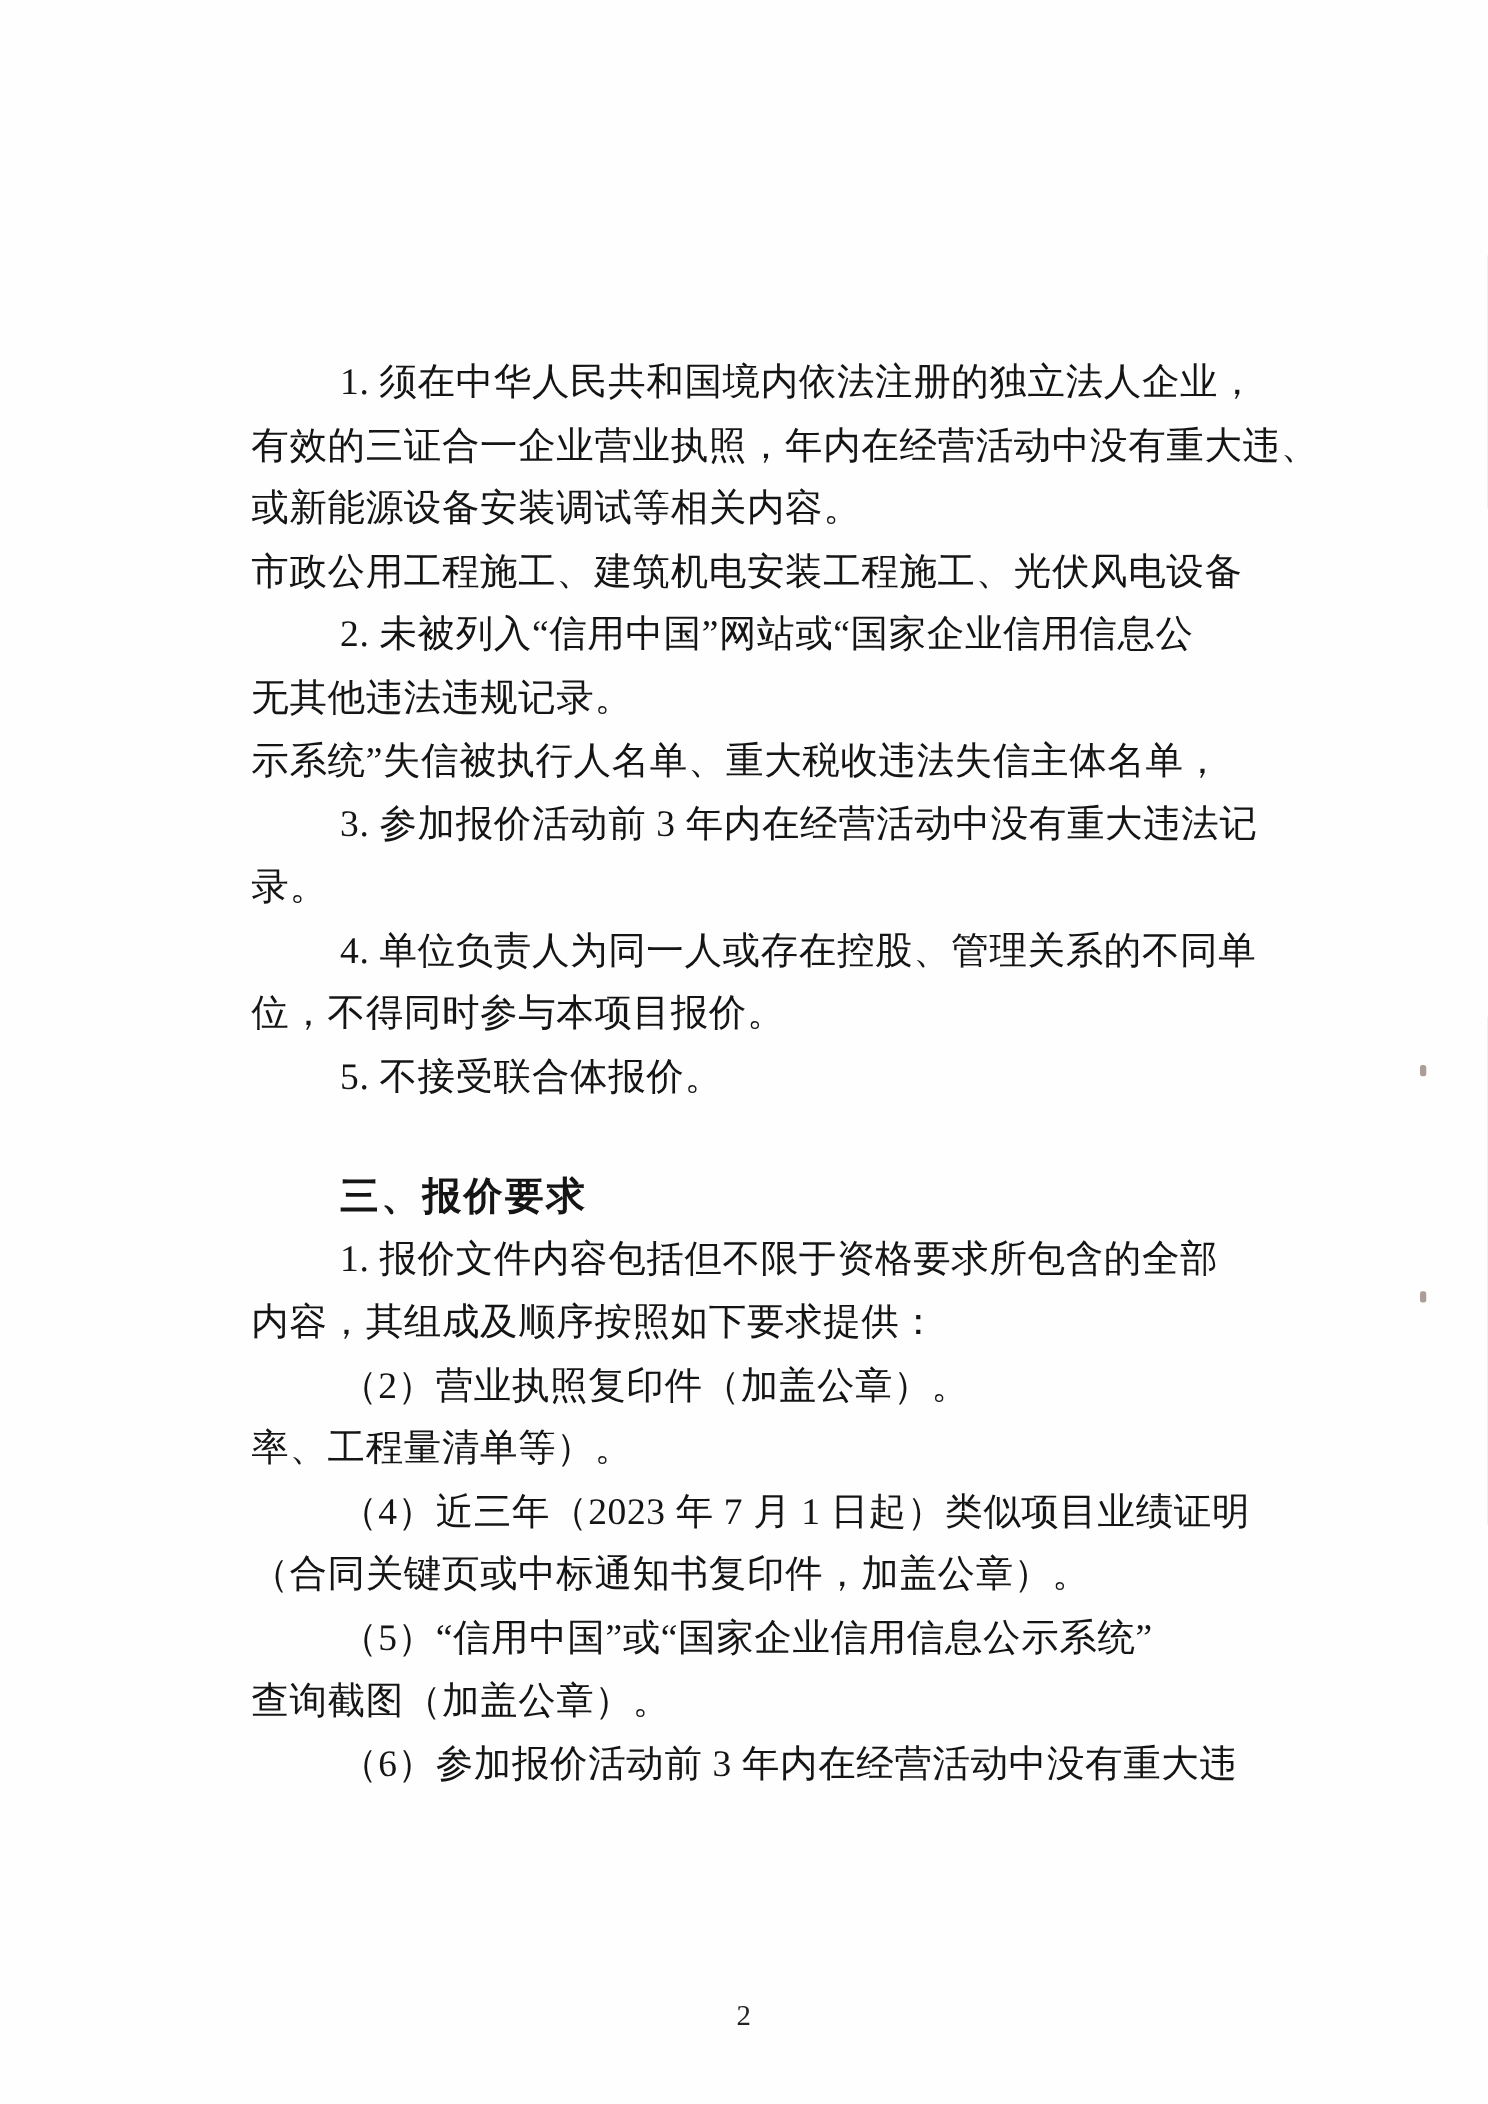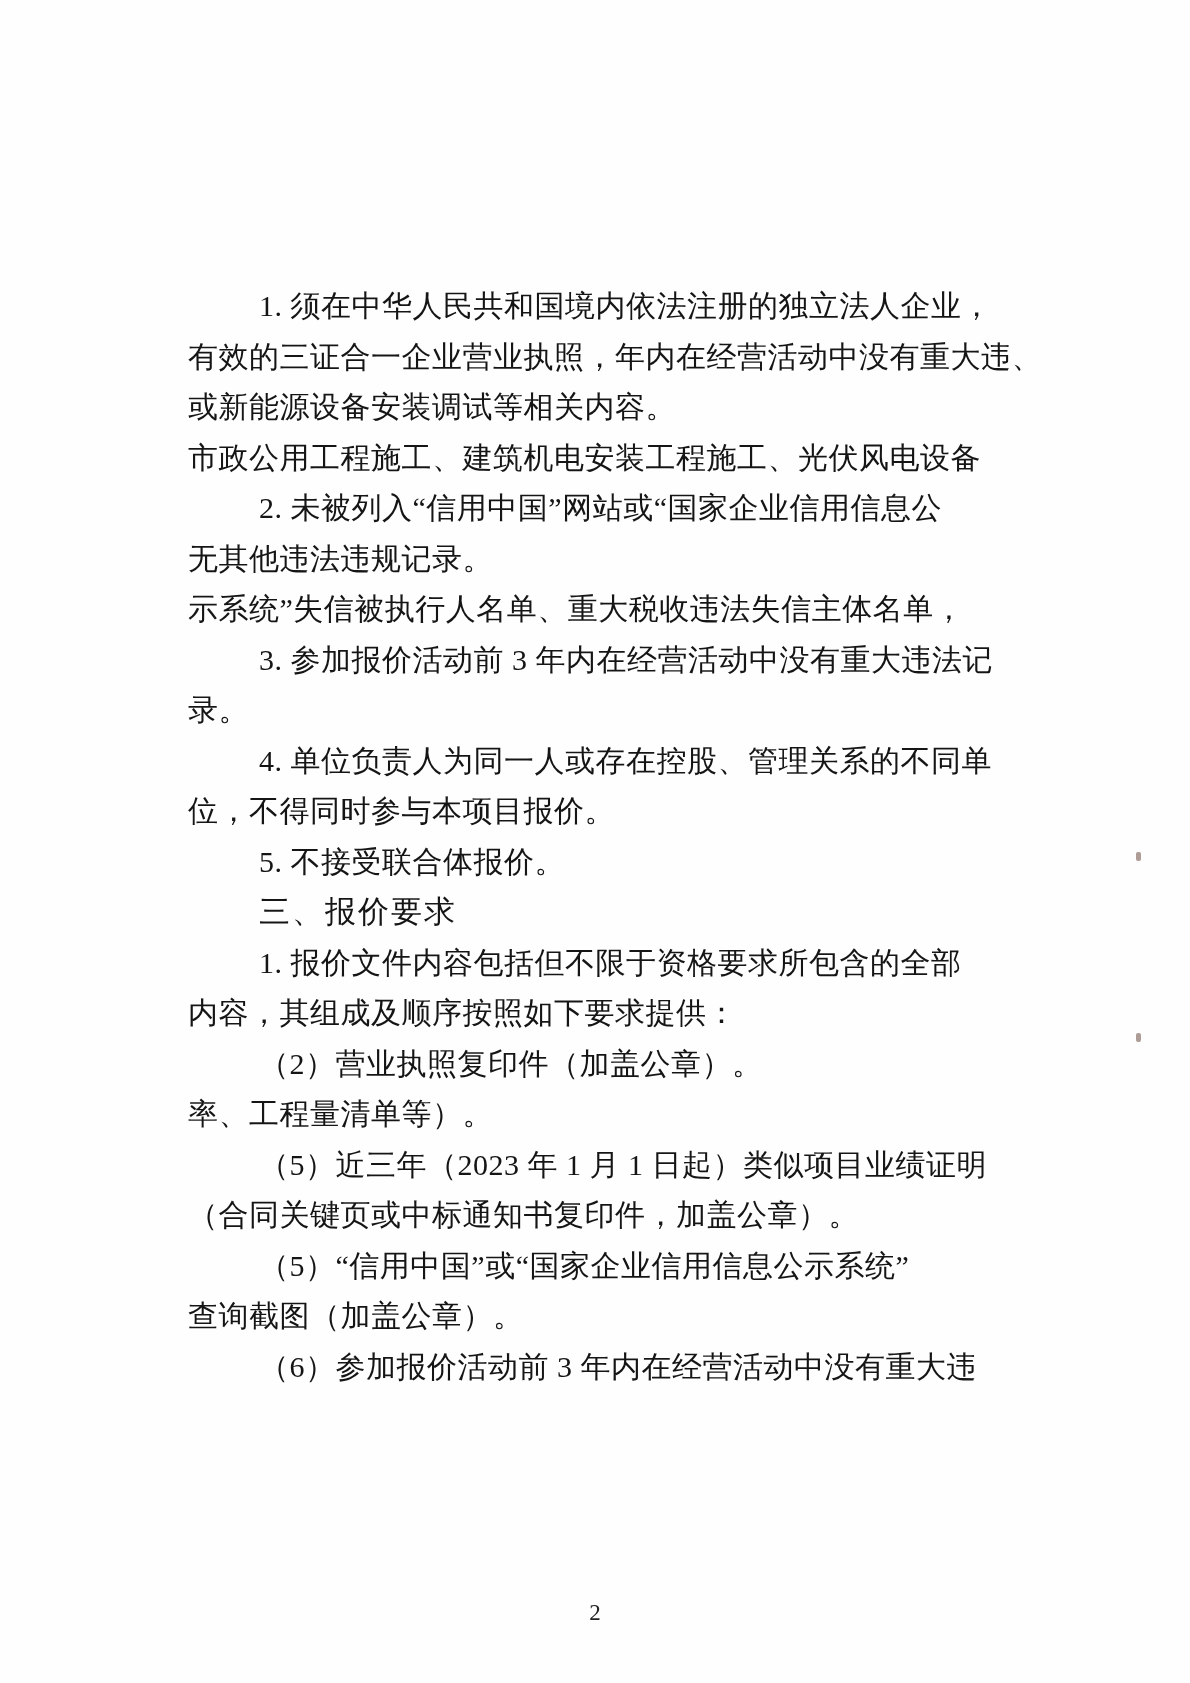--- a/index.html
+++ b/index.html
@@ -13,38 +13,39 @@
     height: 1683px;
     margin: 0 auto;
     background: #fefefe;
     overflow: hidden;
     color: #151515;
     font-family: "Liberation Serif", "DejaVu Serif", serif;
   }
   .text-block {
     position: absolute;
     top: 281px;
-    left: 188px;
+    left: 201px;
     width: 800px;
   }
   .line {
     height: 50.5px;
     line-height: 50.5px;
     font-size: 30px;
     letter-spacing: 0.5px;
     white-space: nowrap;
   }
   .line.indent {
     padding-left: 71px;
   }
   .line.heading {
     font-family: "Liberation Sans", "DejaVu Sans", sans-serif;
-    font-weight: normal;
+    font-weight: bold;
     font-size: 31px;
     letter-spacing: 2px;
+    margin-top: 45px;
   }
   .page-number {
     position: absolute;
     top: 1600px;
     left: 0;
     width: 100%;
     text-align: center;
     font-size: 23px;
     color: #222;
   }
@@ -74,21 +75,21 @@
     <div class="line indent">3. 参加报价活动前 3 年内在经营活动中没有重大违法记</div>
     <div class="line">录。</div>
     <div class="line indent">4. 单位负责人为同一人或存在控股、管理关系的不同单</div>
     <div class="line">位，不得同时参与本项目报价。</div>
     <div class="line indent">5. 不接受联合体报价。</div>
     <div class="line indent heading">三、报价要求</div>
     <div class="line indent">1. 报价文件内容包括但不限于资格要求所包含的全部</div>
     <div class="line">内容，其组成及顺序按照如下要求提供：</div>
     <div class="line indent">（2）营业执照复印件（加盖公章）。</div>
     <div class="line">率、工程量清单等）。</div>
-    <div class="line indent">（5）近三年（2023 年 1 月 1 日起）类似项目业绩证明</div>
+    <div class="line indent">（4）近三年（2023 年 7 月 1 日起）类似项目业绩证明</div>
     <div class="line">（合同关键页或中标通知书复印件，加盖公章）。</div>
     <div class="line indent">（5）“信用中国”或“国家企业信用信息公示系统”</div>
     <div class="line">查询截图（加盖公章）。</div>
     <div class="line indent">（6）参加报价活动前 3 年内在经营活动中没有重大违</div>
   </div>
 
   <div class="artifact a1"></div>
   <div class="artifact a2"></div>
 
   <div class="page-number">2</div>

